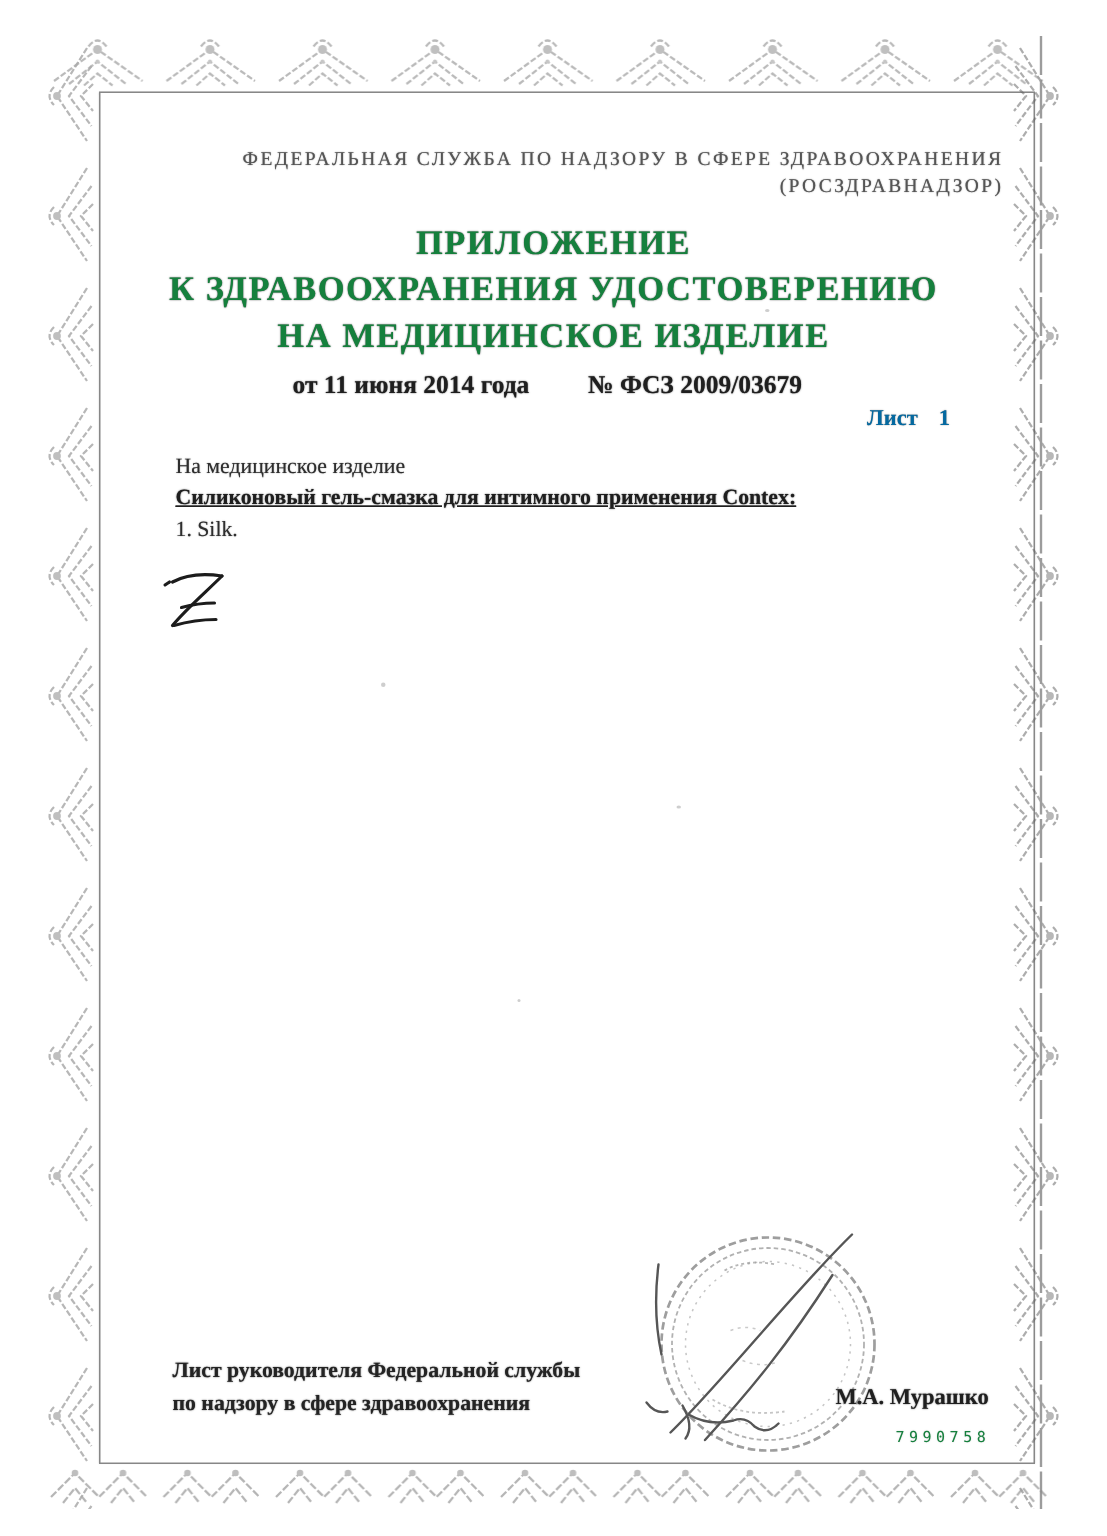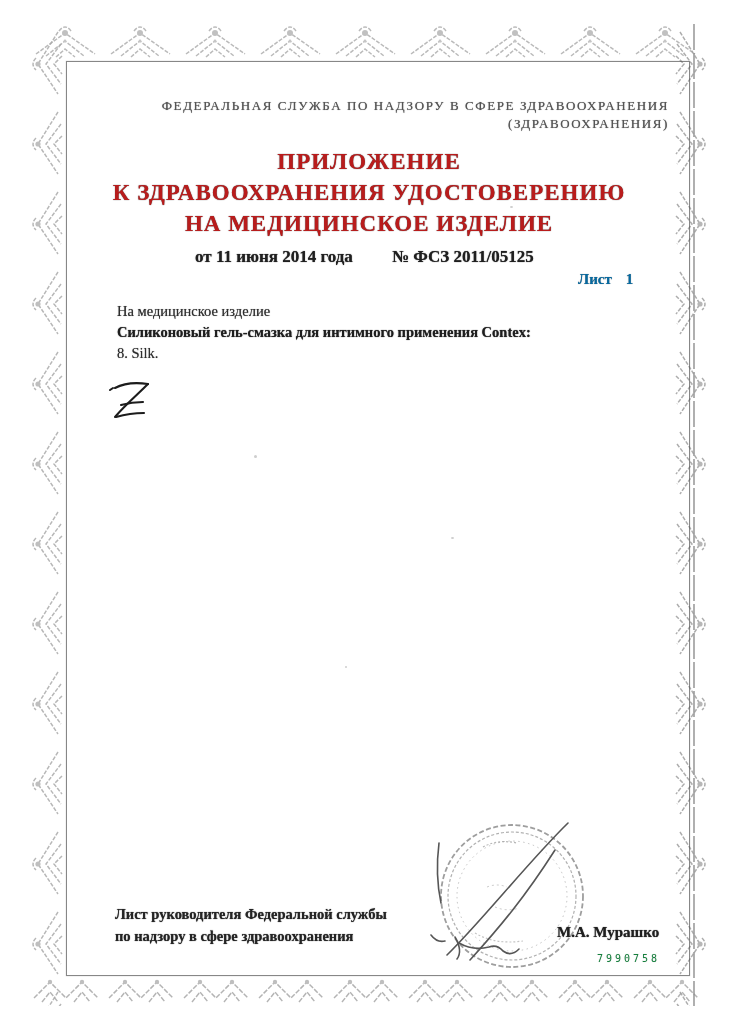--- a/index.html
+++ b/index.html
@@ -19,28 +19,28 @@
   .orn{position:absolute;opacity:.85;}
   
   .scan{text-shadow:0 0 .8px rgba(60,60,60,.75);}
   .scan-dark{text-shadow:0 0 1px rgba(25,25,25,.85);}
   .header-block{
     position:absolute;left:69px;top:97px;width:600px;text-align:right;
     font-size:13px;line-height:18px;letter-spacing:1.6px;color:#555;
   }
   .title-block{
     position:absolute;left:69px;top:146px;width:600px;text-align:center;
-    font-weight:bold;font-size:23px;line-height:31px;letter-spacing:1px;color:#b91c1c;
+    font-weight:bold;font-size:23px;line-height:31px;letter-spacing:1px;color:#15803d;
   }
   .reg-date{position:absolute;left:195px;top:247px;font-weight:bold;font-size:17px;color:#1f1f1f;}
   .reg-num{position:absolute;left:392px;top:247px;font-weight:bold;font-size:17px;color:#1f1f1f;}
   .sheet{position:absolute;left:578px;top:271px;font-weight:bold;font-size:15px;color:#0369a1;}
   .sheet .num{margin-left:14px;}
   .body-block{position:absolute;left:117px;top:301px;width:480px;font-size:14.5px;line-height:21px;color:#2e2e2e;}
-  .body-block .product{font-weight:bold;color:#1e1e1e;}
+  .body-block .product{font-weight:bold;color:#1e1e1e;text-decoration:underline;}
   .footer-pos{
     position:absolute;left:115px;top:903px;width:300px;
     font-weight:bold;font-size:14.5px;line-height:22px;color:#242424;
   }
   .signer{position:absolute;left:557px;top:924px;font-weight:bold;font-size:15px;color:#1f1f1f;text-align:right;}
   .serial{
     position:absolute;left:597px;top:953px;
     font-family:"DejaVu Sans Mono", monospace;
     font-weight:normal;font-size:10px;letter-spacing:3px;color:#15803d;
     text-shadow:0 0 1px rgba(190,190,190,.8);
@@ -114,40 +114,40 @@
 
 <div class="frame-line"></div>
 
 <div class="speck" style="left:254px;top:455px;width:3px;height:3px;"></div>
 <div class="speck" style="left:451px;top:537px;width:3px;height:2px;"></div>
 <div class="speck" style="left:345px;top:666px;width:2px;height:2px;"></div>
 <div class="speck" style="left:510px;top:206px;width:3px;height:2px;"></div>
 
 <div class="header-block scan">
   <div>ФЕДЕРАЛЬНАЯ СЛУЖБА ПО НАДЗОРУ В СФЕРЕ ЗДРАВООХРАНЕНИЯ</div>
-  <div>(ЗДРАВООХРАНЕНИЯ)</div>
+  <div>(РОСЗДРАВНАДЗОР)</div>
 </div>
 
 <div class="title-block scan-dark">
   <div>ПРИЛОЖЕНИЕ</div>
   <div>К ЗДРАВООХРАНЕНИЯ УДОСТОВЕРЕНИЮ</div>
   <div>НА МЕДИЦИНСКОЕ ИЗДЕЛИЕ</div>
 </div>
 
 <div class="reg-date scan-dark">от 11 июня 2014 года</div>
-<div class="reg-num scan-dark">№  ФСЗ 2011/05125</div>
+<div class="reg-num scan-dark">№  ФСЗ 2009/03679</div>
 
 <div class="sheet scan">
   <span>Лист</span><span class="num">1</span>
 </div>
 
 <div class="body-block">
   <div class="scan">На медицинское изделие</div>
   <div class="product scan-dark">Силиконовый гель-смазка для интимного применения Contex:</div>
-  <div class="scan">8. Silk.</div>
+  <div class="scan">1. Silk.</div>
 </div>
 
 <svg class="abs" style="left:106px;top:376px;" width="56" height="48">
   <g stroke="#1c1c1c" stroke-width="2.1" fill="none" stroke-linecap="round">
     <path d="M9 12 Q22 5 42 8"></path>
     <path d="M42 8 C32 18 18 30 9 41"></path>
     <path d="M15 29 Q26 26 37 26"></path>
     <path d="M10 41 Q24 37 38 37"></path>
     <path d="M4 14 L7 12"></path>
   </g>

